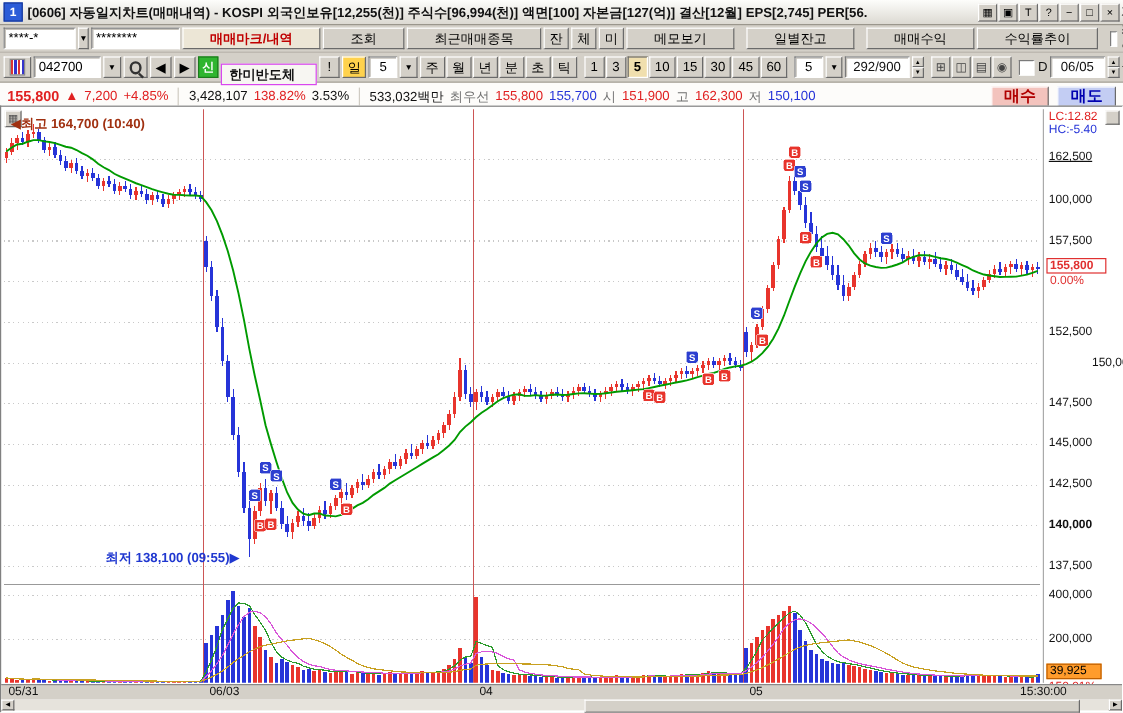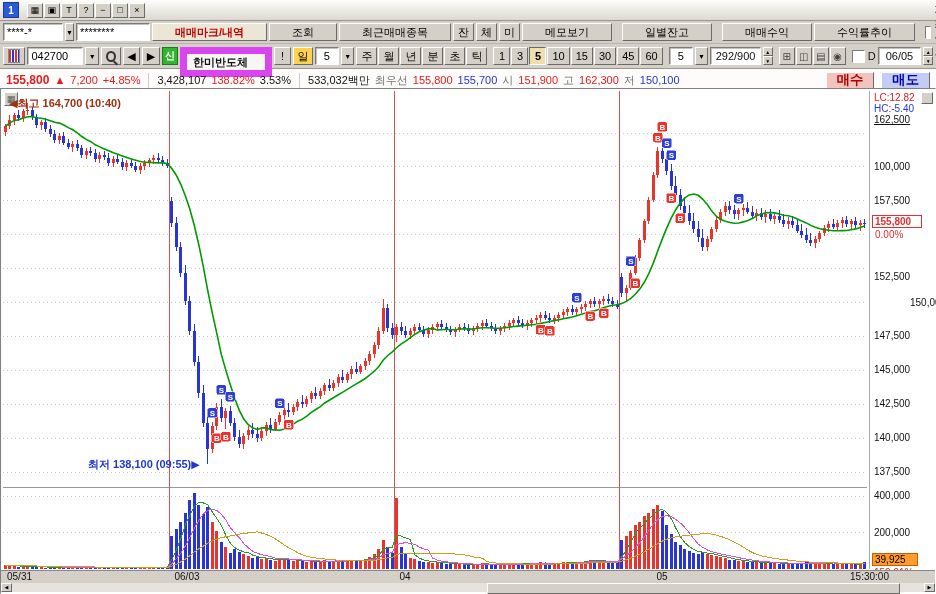--- a/index.html
+++ b/index.html
@@ -36,21 +36,21 @@
   .spin .btn{height:9px;font-size:5px;padding:0;}
   .checkbox{width:11px;height:11px;background:#fff;border:1px solid;border-color:#7a7a7a #fff #fff #7a7a7a;
             display:inline-block;margin-right:3px;}
   .cbwrap{display:inline-flex;align-items:center;margin-left:8px;}
   .toolbar{display:flex;align-items:center;padding:0 3px;gap:2px;}
   #accountbar{height:22px;border-bottom:1px solid #b8b4ac;}
   #stockbar{height:24px;border-bottom:1px solid #9a968c;}
 
   .flag{width:16px;height:16px;background:#2fb52f;border:1px solid #1d7a1d;color:#fff;font-weight:bold;
         display:inline-flex;align-items:center;justify-content:center;font-size:10px;}
-  .stock-name{height:16px;background:#f7f6f2;border:7px solid #d946ef;display:inline-flex;align-items:center;
+  .stock-name{height:16px;background:#f7f6f2;border:1px solid #d946ef;display:inline-flex;align-items:center;
               padding:0 6px;font-weight:bold;min-width:66px;margin-top:12px;}
   .mini-chart{width:12px;height:12px;border:1px solid #888;
        background:repeating-linear-gradient(90deg,#d33 0 2px,#fff 2px 3px,#33c 3px 5px,#fff 5px 6px);}
   .mag{position:relative;width:7px;height:7px;border:2px solid #333;border-radius:50%;display:inline-block;}
   .mag::after{content:"";position:absolute;right:-4px;bottom:-4px;width:5px;height:2px;background:#333;
               transform:rotate(45deg);}
 
   
   #quotebar{height:22px;display:flex;align-items:center;background:#fdfcfa;border-bottom:1px solid #9a968c;
             padding:0 6px;gap:5px;font-size:11px;}
@@ -94,20 +94,21 @@
   #sb-thumb{position:absolute;left:52%;width:44%;top:0;height:9px;background:#d4d0c8;
             border:1px solid;border-color:#fff #6a6a6a #6a6a6a #fff;}
 </style>
 </head>
 <body>
 
 <div class="window">
 
   <div class="titlebar">
     <span class="title-icon">1</span>
+    <span class="title-text">[0606] 자동일지차트(매매내역) - KOSPI 외국인보유[12,255(천)] 주식수[96,994(천)] 액면[100] 자본금[127(억)] 결산[12월] EPS[2,745] PER[56.</span>
     <span class="title-controls" id="win-controls">
         <button class="wbtn">▦</button>
         <button class="wbtn">▣</button>
         <button class="wbtn">T</button>
         <button class="wbtn">?</button>
         <button class="wbtn">−</button>
         <button class="wbtn">□</button>
         <button class="wbtn">×</button>
       </span>
   </div>
@@ -870,39 +871,39 @@
       <div class="hc">HC:-5.40</div>
       <button class="btn" id="axis-btn"></button>
       <div id="ptag" style="top: 123.904px;">
         <span class="v">155,800</span>
         <span class="pct">0.00%</span>
       </div>
       <div id="vtag" style="top: 461.725px;">
         <span class="v">39,925</span>
         <span class="pct">150.91%</span>
       </div>
-    <div class="ylab" style="top: 23px; text-decoration: underline;">162,500</div>
+    <div class="ylab" style="top: 34px; text-decoration: underline;">162,500</div>
         <div class="ylab" style="top: 69.9452px;">100,000</div>
         <div class="ylab" style="top: 103.849px;">157,500</div>
         <div class="ylab" style="top: 180px;">152,500</div>
         <div class="ylab" style="top: 205.562px; margin-left: 36px;">150,000</div>
         <div class="ylab" style="top: 239.466px;">147,500</div>
         <div class="ylab" style="top: 273.37px;">145,000</div>
         <div class="ylab" style="top: 307.274px;">142,500</div>
-        <div class="ylab" style="top: 341.178px;">140,000</div>
+        <div class="ylab" style="top: 341.178px; font-weight: bold;">140,000</div>
         <div class="ylab" style="top: 375.082px;">137,500</div>
         <div class="ylab" style="top: 399.111px;">400,000</div>
         <div class="ylab" style="top: 435.556px;">200,000</div>
       </div>
     <div id="xaxis">
       <span id="time-label">15:30:00</span>
     <span class="dlab" style="left: 6px;">05/31</span>
         <span class="dlab" style="left: 173.5px;">06/03</span>
         <span class="dlab" style="left: 398.5px;">04</span>
-        <span class="dlab" style="left: 623.5px; margin-left: 32px;">05</span>
+        <span class="dlab" style="left: 623.5px;">05</span>
       </div>
     <div id="hscroll">
       <button class="btn sbtn" id="sb-left">◀</button>
       <div id="sb-thumb"></div>
       <button class="btn sbtn" id="sb-right">▶</button>
     </div>
   </div>
 
 </div>
 

